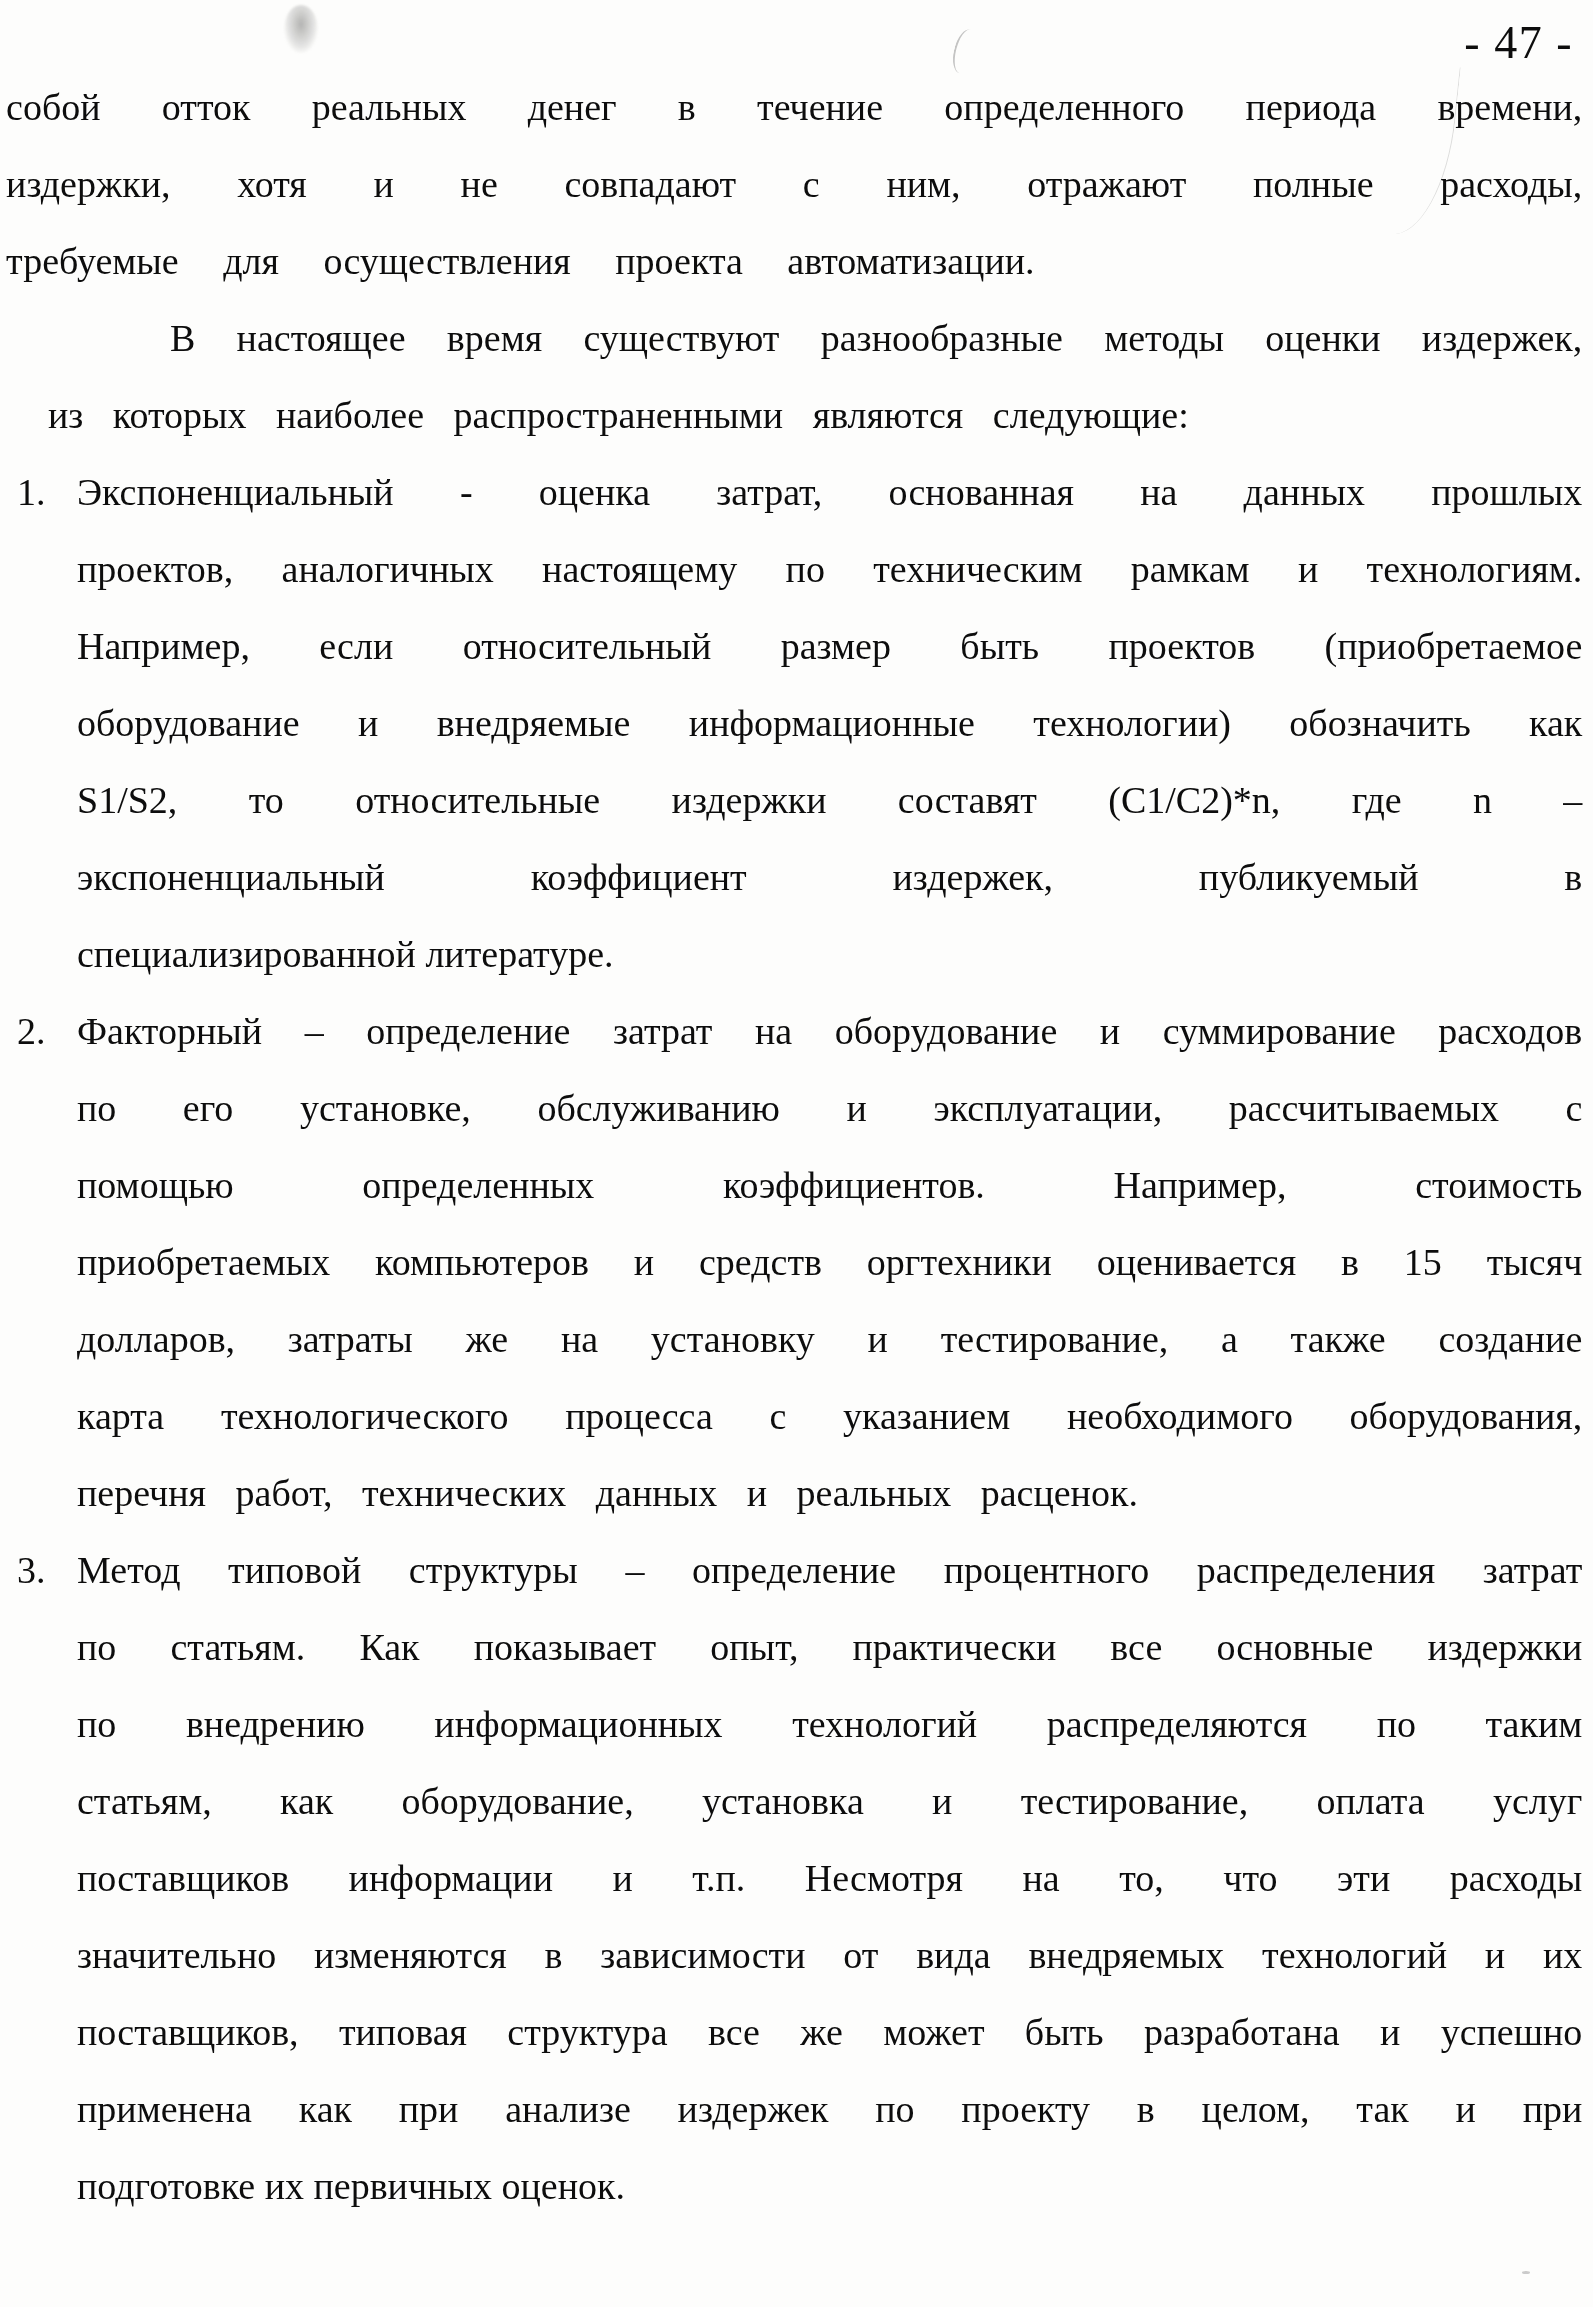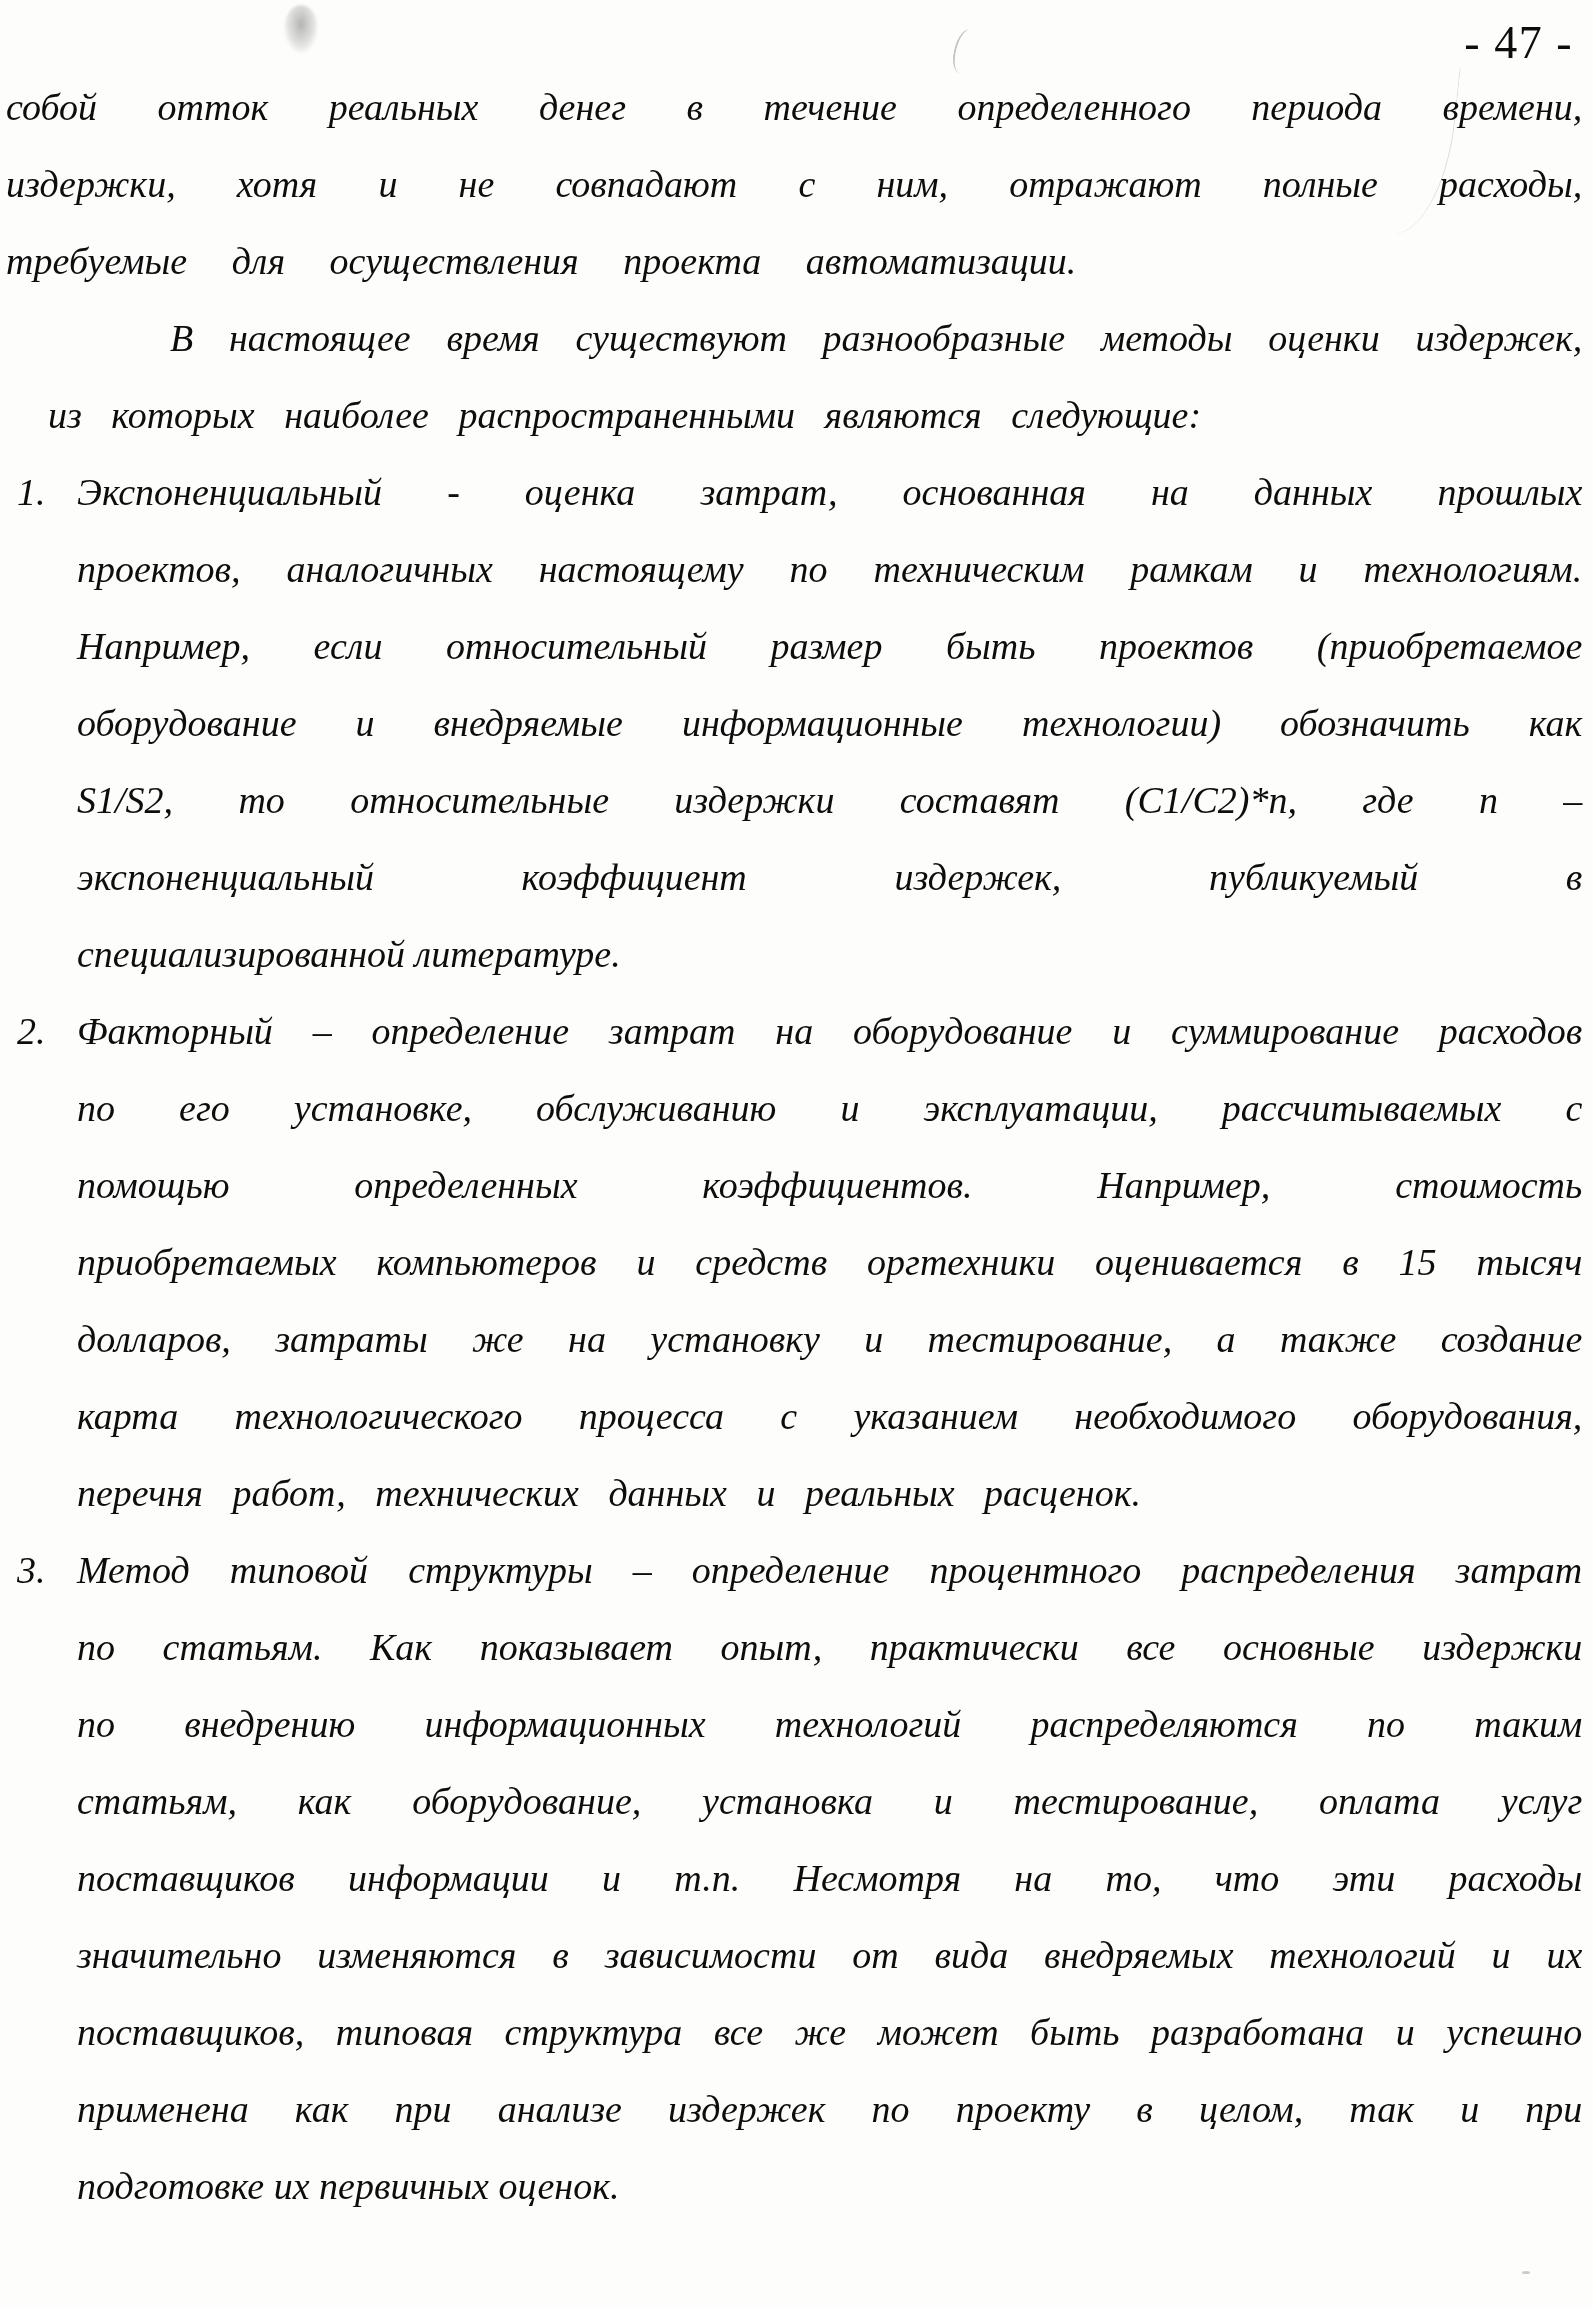--- a/index.html
+++ b/index.html
@@ -15,21 +15,21 @@
   .page-number {
     position:absolute;
     top:0; right:20px;
     font-size:46px;
     letter-spacing:1.5px;
     white-space:nowrap;
     margin-top:16px;
   }
   .text-block {
     position:absolute;
-    top:69px; left:0; right:0;font-style:italic;
+    top:69px; left:0; right:0;
   }
   .ln {
     position:relative;
     line-height:77px;
     font-size:38px;
     padding-left:6.1px;
     padding-right:10.7px;
     text-align:justify;
     text-align-last:justify;
     white-space:normal;

